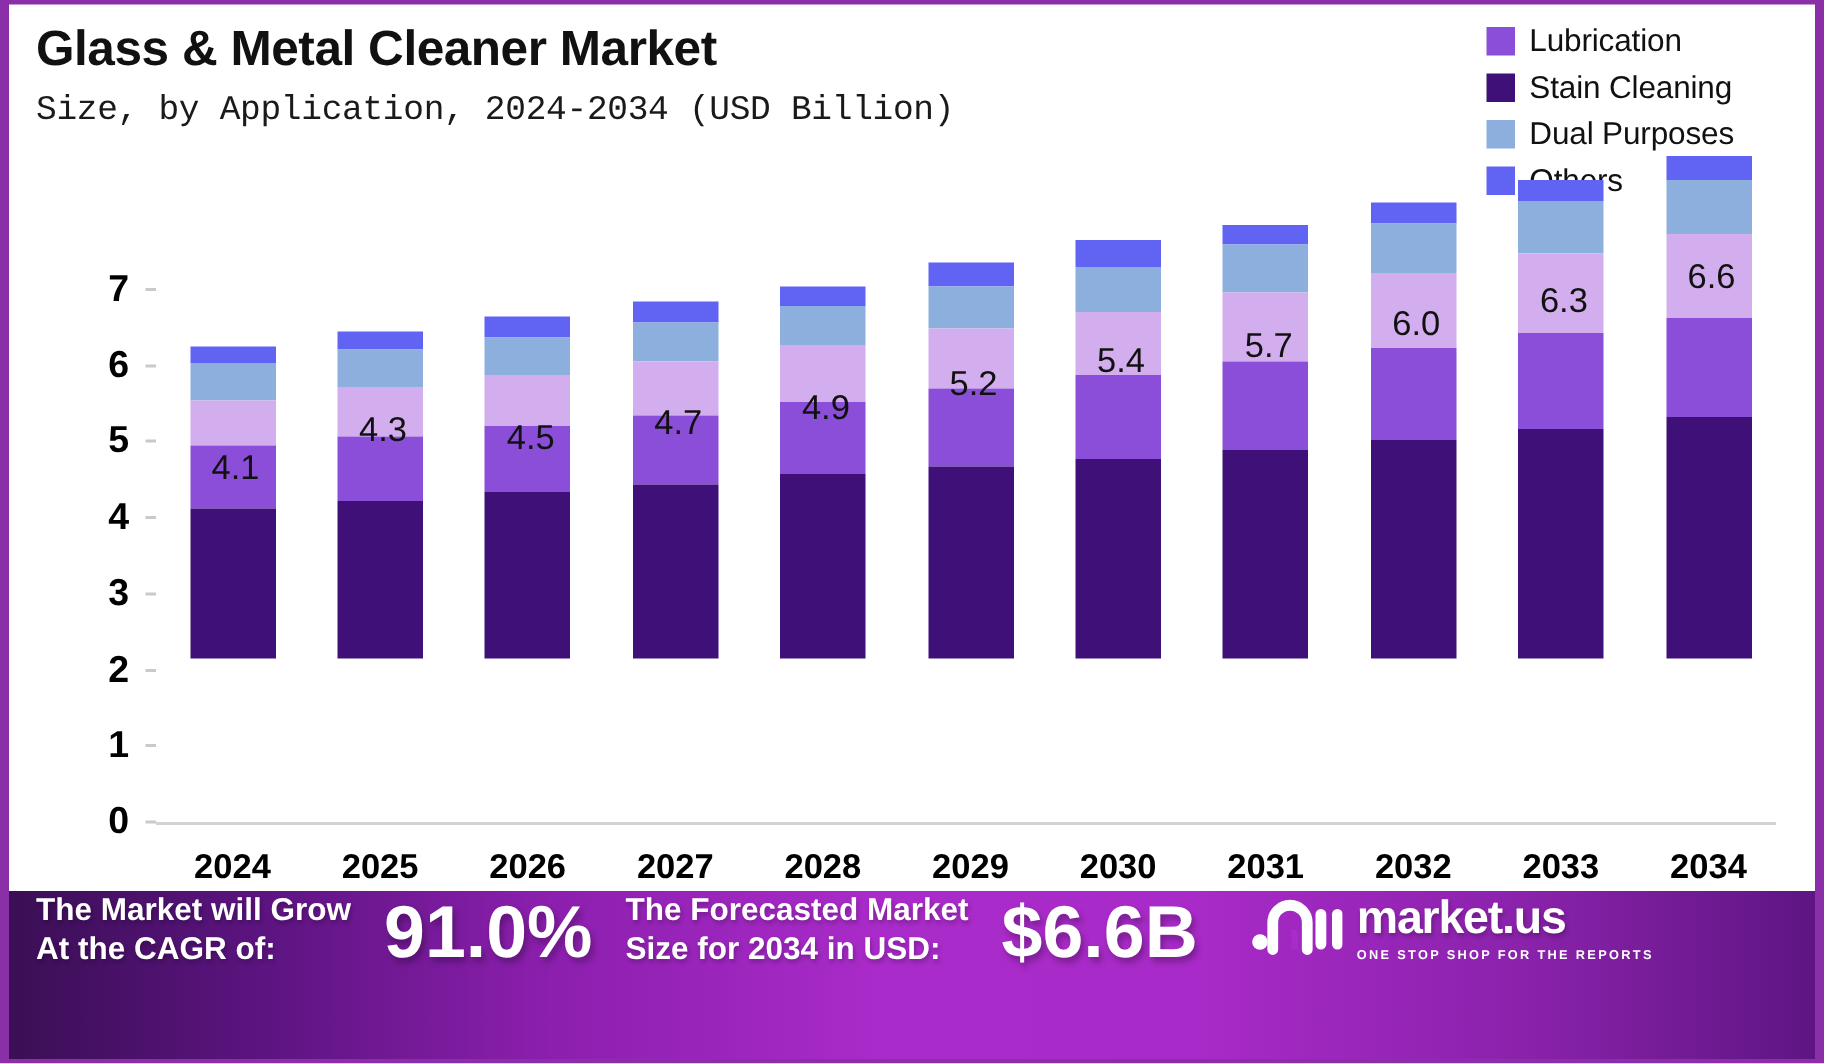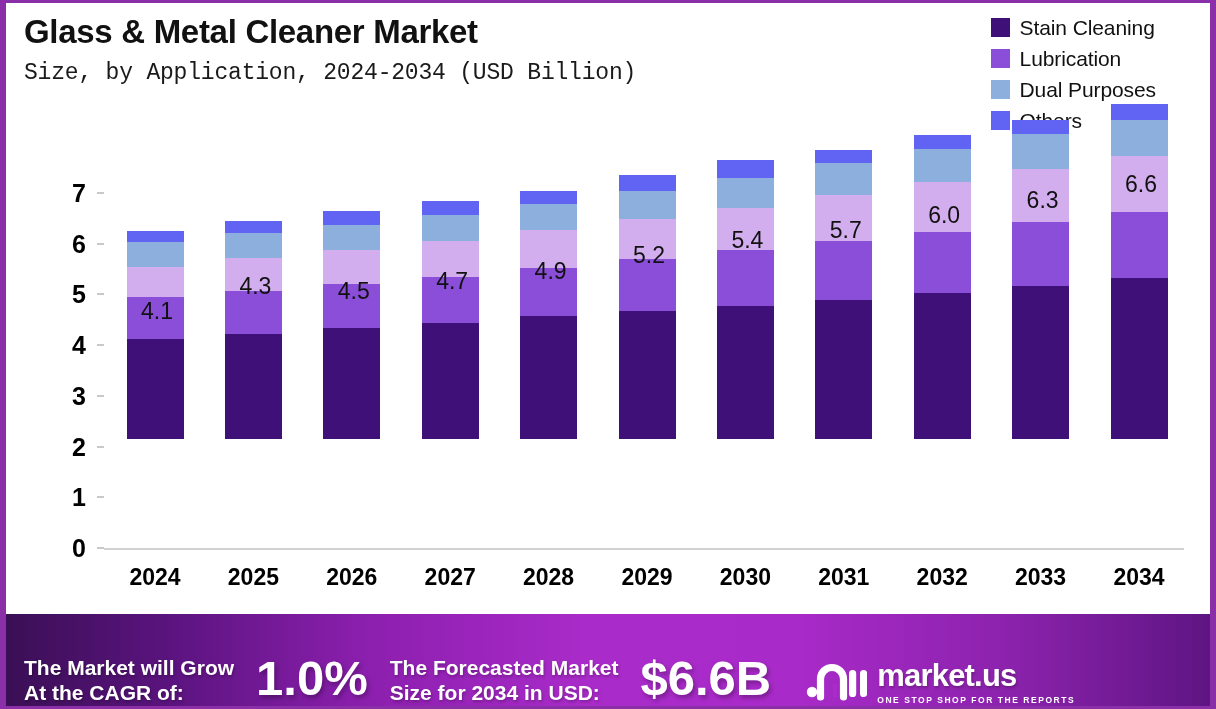--- a/index.html
+++ b/index.html
@@ -132,31 +132,31 @@
     color: #000000;
     transform: translateX(-50%);
   }
 
   
   #banner {
     position: absolute;
     left: 0;
     bottom: 0;
     width: 100%;
-    height: 92px;
+    height: 112px;
     background: linear-gradient(90deg,
         #3a0f55 0%,
         #5c1480 14%,
         #8c1fae 30%,
         #a92bc9 48%,
         #a82ac8 66%,
         #8a22ab 84%,
         #5e1583 100%);
     display: flex;
-    align-items: flex-end;
+    align-items: flex-start;
     box-sizing: border-box;
     padding: 0 14px 0 16px;
   }
   .banner-caption {
     color: #ffffff;
     font-size: 21px;
     font-weight: bold;
     line-height: 1.22;
     text-shadow: 1px 2px 3px rgba(0,0,0,0.25);
     white-space: nowrap;
@@ -207,26 +207,26 @@
 
 <div id="page">
 
   <div id="header">
     <div id="chart-title">Glass &amp; Metal Cleaner Market</div>
     <div id="chart-subtitle">Size, by Application, 2024-2034 (USD Billion)</div>
   </div>
 
   <div id="legend">
       <div class="legend-row">
+        <span class="legend-swatch" style="background: rgb(139, 78, 216);"></span>
+        <span class="legend-label">Lubrication</span>
+      </div>
+      <div class="legend-row">
         <span class="legend-swatch" style="background: rgb(63, 16, 120);"></span>
         <span class="legend-label">Stain Cleaning</span>
-      </div>
-      <div class="legend-row">
-        <span class="legend-swatch" style="background: rgb(139, 78, 216);"></span>
-        <span class="legend-label">Lubrication</span>
       </div>
       <div class="legend-row">
         <span class="legend-swatch" style="background: rgb(140, 175, 221);"></span>
         <span class="legend-label">Dual Purposes</span>
       </div>
       <div class="legend-row">
         <span class="legend-swatch" style="background: rgb(97, 99, 243);"></span>
         <span class="legend-label">Others</span>
       </div>
     </div>
@@ -354,21 +354,21 @@
         <div class="xtick-label" style="left: 1034.6px;">2033</div>
         <div class="xtick-label" style="left: 1133px;">2034</div>
       </div>
   </div>
 
   <div id="banner">
     <div id="cagr-caption" class="banner-caption">
       <div>The Market will Grow</div>
       <div>At the CAGR of:</div>
     </div>
-    <div id="cagr-value" class="banner-figure">1.0%</div>
+    <div id="cagr-value" class="banner-figure">91.0%</div>
     <div id="forecast-caption" class="banner-caption">
       <div>The Forecasted Market</div>
       <div>Size for 2034 in USD:</div>
     </div>
     <div id="forecast-value" class="banner-figure">$6.6B</div>
 
     <div id="logo">
       <div id="logo-mark">
         <svg width="62" height="44" viewBox="0 0 62 44" aria-hidden="true">
           <circle cx="7" cy="34" r="5.2" fill="#ffffff"></circle>

